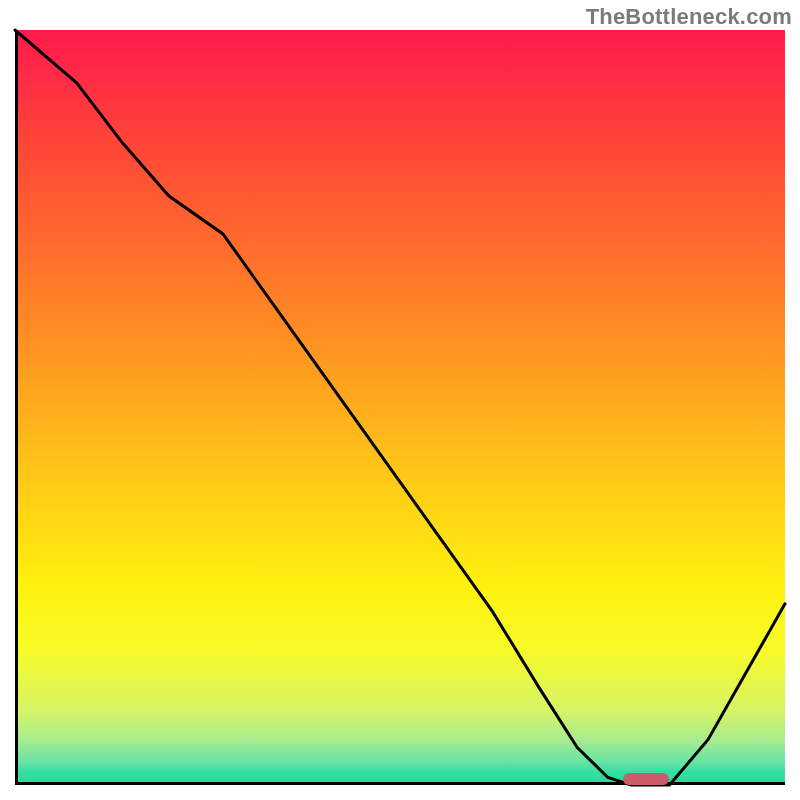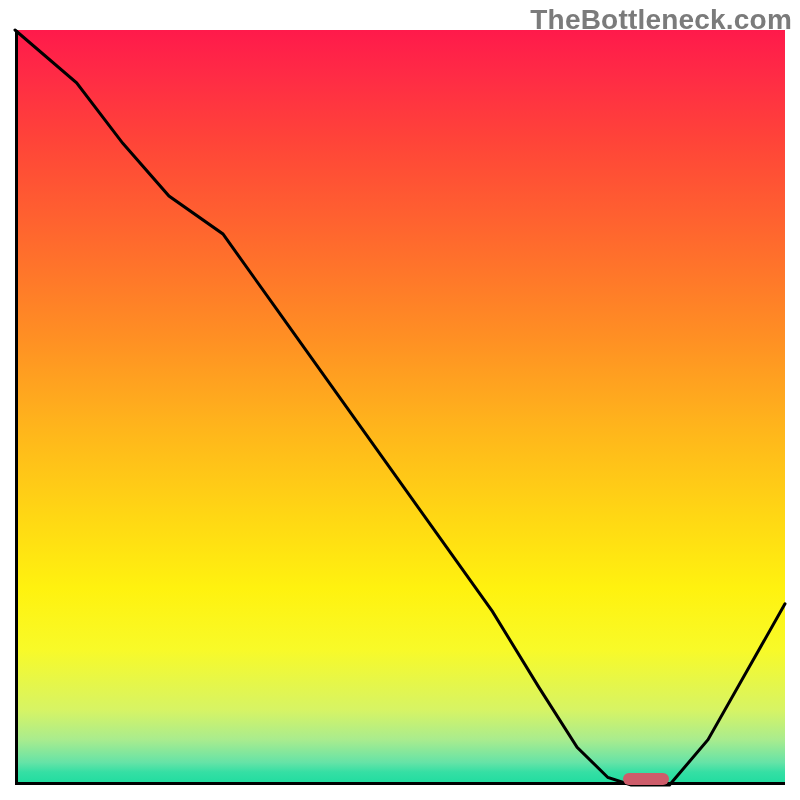--- a/index.html
+++ b/index.html
@@ -75,21 +75,21 @@
   }
   .marker {
     position: absolute;
     background: #cd5c6a;
     border-radius: 8px;
   }
   .watermark {
     position: absolute;
     top: 4px;
     right: 8px;
-    font-size: 28px;
+    font-size: 22px;
     font-weight: 600;
     color: #7b7b7b;
     letter-spacing: 0.2px;
   }
 </style>
 </head>
 <body>
 
 <div class="wrap">
 

